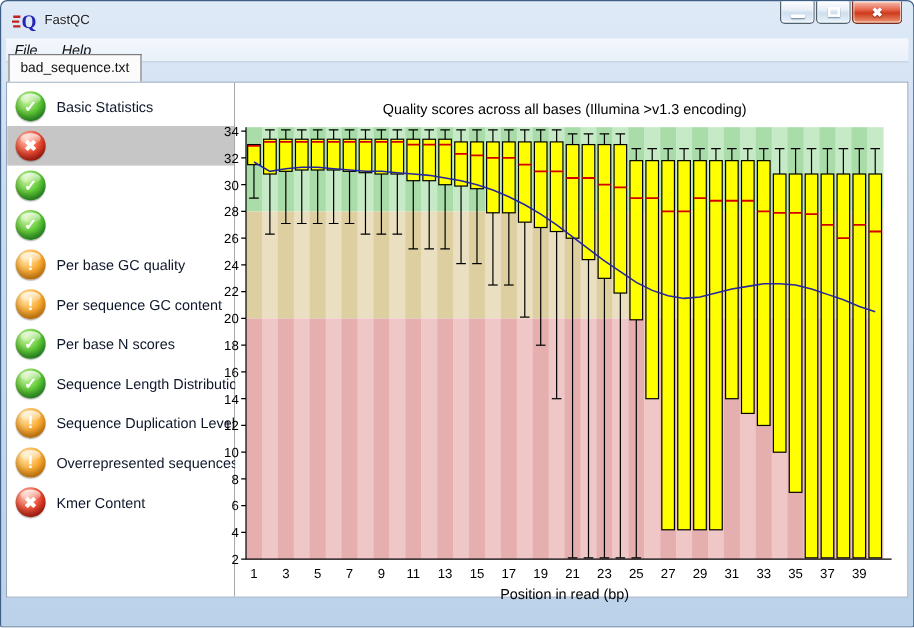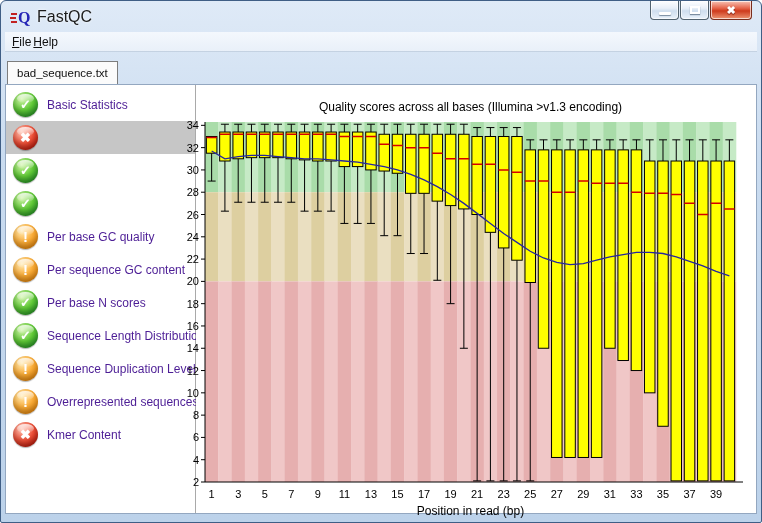--- a/index.html
+++ b/index.html
@@ -6,54 +6,54 @@
   html,body { width:762px; height:523px; font-family:"Liberation Sans",sans-serif; background:#fff; }
   .window {
     width:762px; height:523px; position:relative;
     border:1px solid #3f5e85; border-radius:6px 6px 2px 2px;
     background:linear-gradient(180deg,#dfeaf7 0%,#cadcf0 30%,#bcd2ea 100%);
     overflow:hidden;
   }
   
   .titlebar { height:31px; display:flex; align-items:center; padding-left:9px; position:relative; }
   .app-icon { width:22px; height:18px; margin-right:5px; display:inline-block; }
-  .win-title { font-size:16px; color:#1c1c1c; text-shadow:0 0 3px #fff; }
+  .win-title { font-size:11px; color:#1c1c1c; text-shadow:0 0 3px #fff; }
   .win-buttons { position:absolute; top:0; right:9px; display:flex; gap:1px; }
   .wbtn {
     width:29px; height:19px; border:1px solid #51626f; border-top:none;
     border-radius:0 0 4px 4px; display:flex; align-items:center; justify-content:center;
     background:linear-gradient(180deg,#fdfeff,#e8eff8 40%,#cfdeee 55%,#e9f2fb);
     box-shadow:inset 0 0 0 1px rgba(255,255,255,.65); cursor:default;
   }
   .wbtn.close {
     width:42px; border-color:#7a2d1c;
     background:linear-gradient(180deg,#f7c3b5,#e5644a 40%,#ce3a1c 55%,#ed9672);
     color:#fff; font-size:11px; font-weight:bold; text-shadow:0 1px 1px #7a1c0c;
   }
   .glyph-min { width:12px; height:3px; background:#fff; border-radius:1px; margin-top:6px; box-shadow:0 1px 1px #7b8da1; }
   .glyph-max { width:10px; height:8px; border:2px solid #fff; box-shadow:0 1px 1px #7b8da1; background:transparent; }
   
   .menubar {
     margin:0 4px; height:20px; background:linear-gradient(180deg,#f4f8fd,#e9f0f9);
-    border-bottom:1px solid #c4d2e2; display:flex; align-items:center; padding-left:7px; gap:2px;
+    border-bottom:1px solid #c4d2e2; display:flex; align-items:center; padding-left:7px; gap:20px;font-style:italic;
   }
   .menu-item { font-size:12px; color:#111; cursor:default; }
   
-  .tabbar { margin:0 4px; height:32px; display:flex; align-items:flex-end; padding-left:2px; gap:2px; }
+  .tabbar { margin:0 4px; height:16px; display:flex; align-items:flex-end; padding-left:2px; gap:2px; }
   .tab {
     font-size:11.5px; color:#111; padding:0 9px; display:flex; align-items:center;
     background:#d9d9d9; border:1px solid #8f8f8f; border-bottom:none; height:19px; cursor:default;
   }
   .tab.active { background:#fbfbfb; height:23px; border-color:#7d7d7d; }
   
   .content { margin:0 4px; height:430px; background:#fff; border:1px solid #93a7c0; display:flex; }
   .sidebar { width:190px; border-right:1px solid #a9a9a9; padding-top:3px; background:#fff; }
   .sidebar-item { height:33px; display:flex; align-items:center; padding-left:7px; gap:9px; cursor:default; }
   .sidebar-item.selected { background:#c6c6c6; }
-  .item-label { font-size:12px; color:#4c1d95; white-space:nowrap; }
+  .item-label { font-size:12px; color:#0f172a; white-space:nowrap; }
   .status-icon {
     width:25px; height:25px; border-radius:50%; flex:0 0 25px; position:relative;
     display:flex; align-items:center; justify-content:center;
     color:#fff; font-weight:bold; font-size:13px;
     box-shadow:inset 0 -4px 6px rgba(0,0,0,.28), 0 1px 1px rgba(0,0,0,.3);
   }
   .status-icon::after {
     content:''; position:absolute; top:2px; left:4px; right:4px; height:9px; border-radius:50%;
     background:linear-gradient(rgba(255,255,255,.8),rgba(255,255,255,.05));
   }

